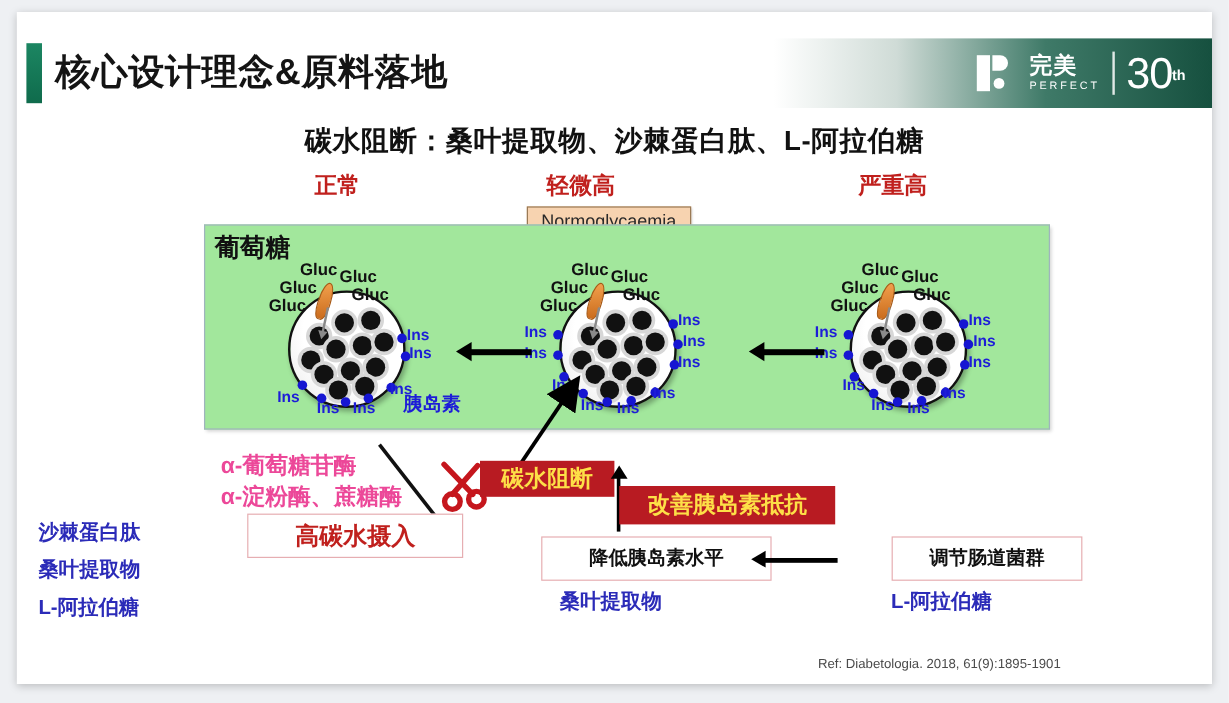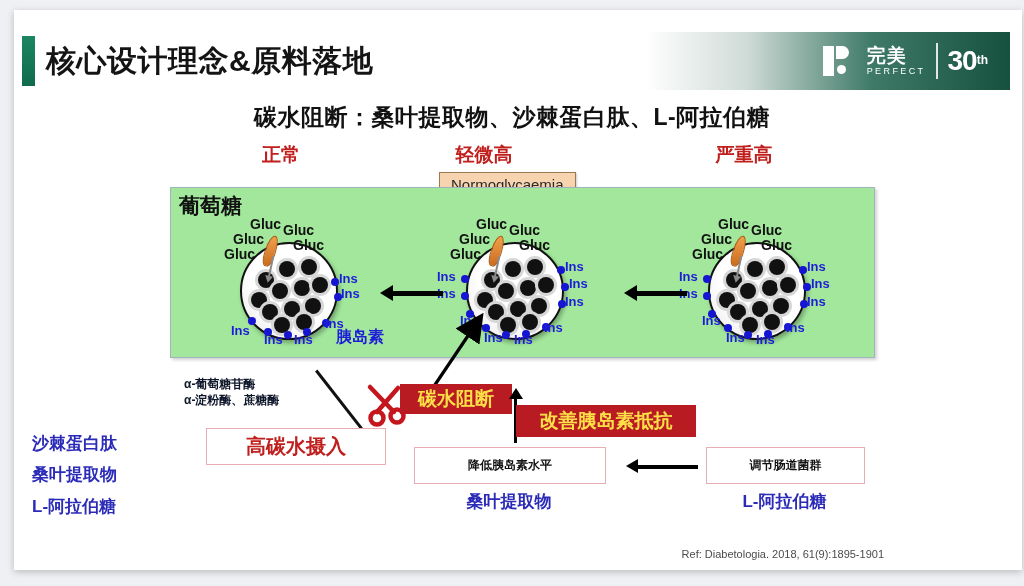--- a/index.html
+++ b/index.html
@@ -5,42 +5,41 @@
   html,body{margin:0;padding:0;}
   body{
     width:1024px;height:586px;overflow:hidden;
     background:#eef0f3;
     font-family:"Liberation Sans","DejaVu Sans",sans-serif;
   }
   .slide{
     position:absolute;left:14px;top:10px;width:996px;height:560px;
     background:#ffffff;
     box-shadow:0 2px 7px rgba(0,0,0,.22);
-    padding-left:12px;
   }
 
   
   .hdr{position:absolute;left:0;top:22px;width:996px;height:58px;}
   .hdr-accent{position:absolute;left:8px;top:4px;width:13px;height:50px;
     background:linear-gradient(180deg,#1c8662 0%,#0f6b4c 100%);}
   .hdr-title{position:absolute;left:32px;top:6px;font-size:30px;font-weight:bold;
     color:#141414;letter-spacing:.5px;line-height:46px;white-space:nowrap;}
   .hdr-logo{position:absolute;right:0px;top:0px;width:365px;height:58px;
     background:linear-gradient(90deg,rgba(255,255,255,0) 0%,rgba(168,190,181,.55) 28%,#3f7a68 62%,#16503f 100%);}
   .logo-wrap{position:absolute;right:22px;top:6px;height:46px;display:flex;align-items:center;gap:10px;}
   .logo-mark{display:flex;align-items:center;gap:18px;}
   .logo-glyph{width:26px;height:30px;position:relative;}
   .logo-glyph:before{content:"";position:absolute;left:0;top:0;width:11px;height:30px;background:#fff;}
   .logo-glyph:after{content:"";position:absolute;left:13px;top:0;width:13px;height:13px;background:#fff;
      border-radius:0 10px 10px 0;}
   .logo-dot{position:absolute;left:14px;top:19px;width:9px;height:9px;background:#fff;border-radius:50%;}
   .logo-cn{color:#fff;font-size:19px;font-weight:bold;line-height:1;letter-spacing:1px;}
   .logo-en{color:#fff;font-size:9px;letter-spacing:2.4px;line-height:1;margin-top:2px;}
   .logo-div{width:2px;height:36px;background:rgba(255,255,255,.85);}
-  .logo-30{color:#fff;font-size:28px;font-weight:bold;line-height:1;letter-spacing:-1px;text-align:right;}
+  .logo-30{color:#fff;font-size:36px;font-weight:normal;line-height:1;letter-spacing:-1px;text-align:right;}
   .logo-th{color:#fff;font-size:12px;font-weight:bold;vertical-align:super;text-align:center;}
 
   
   .subtitle{position:absolute;left:0;top:92px;width:996px;text-align:center;
     font-size:23px;font-weight:bold;color:#111;letter-spacing:.5px;}
   .stage{position:absolute;top:132px;font-size:19px;font-weight:bold;color:#c0201d;text-align:center;width:120px;}
   .stage.s1{left:207px;}
   .stage.s2{left:410px;}
   .stage.s3{left:670px;}
 
@@ -66,26 +65,26 @@
   .ins{position:absolute;font-size:13px;font-weight:bold;color:#1d1dd8;white-space:nowrap;}
   .recep{position:absolute;width:8px;height:8px;border-radius:50%;background:#1616d2;}
 
   
   .harrow{position:absolute;height:0;}
   .harrow .shaft{position:absolute;top:0;left:11px;height:5px;background:#000;}
   .harrow .head{position:absolute;top:-6px;left:0;width:0;height:0;
     border-top:8.5px solid transparent;border-bottom:8.5px solid transparent;border-right:13px solid #000;}
 
   
-  .enzyme{position:absolute;left:170px;top:366px;font-size:12px;font-weight:bold;color:#0f172a;line-height:1.35;}
+  .enzyme{position:absolute;left:170px;top:366px;font-size:19px;font-weight:bold;color:#ec4899;line-height:1.35;}
   .blue-col{position:absolute;left:18px;top:418px;font-size:17px;font-weight:bold;color:#2b2bb8;line-height:1.85;}
   .obox{position:absolute;border:1.5px solid #e6aeb2;background:#fff;
     display:flex;align-items:center;justify-content:center;font-weight:bold;}
   .obox.red-txt{color:#c0201d;font-size:20px;}
-  .obox.blk-txt{color:#111;font-size:12px;}
+  .obox.blk-txt{color:#111;font-size:16px;margin-left:37px;}
   .fillbox{position:absolute;background:#b81b22;color:#fde047;font-weight:bold;font-size:19px;
     display:flex;align-items:center;justify-content:center;}
   .sub-blue{position:absolute;font-size:17px;font-weight:bold;color:#2b2bb8;text-align:center;}
 
   .uparrow{position:absolute;width:3px;background:#000;}
   .uparrow:before{content:"";position:absolute;left:-5.5px;top:-10px;width:0;height:0;
     border-left:7px solid transparent;border-right:7px solid transparent;border-bottom:11px solid #000;}
   .larrow{position:absolute;height:0;}
   .larrow .shaft{position:absolute;top:0;left:10px;height:3.5px;background:#000;}
   .larrow .head{position:absolute;top:-6px;left:0;width:0;height:0;

